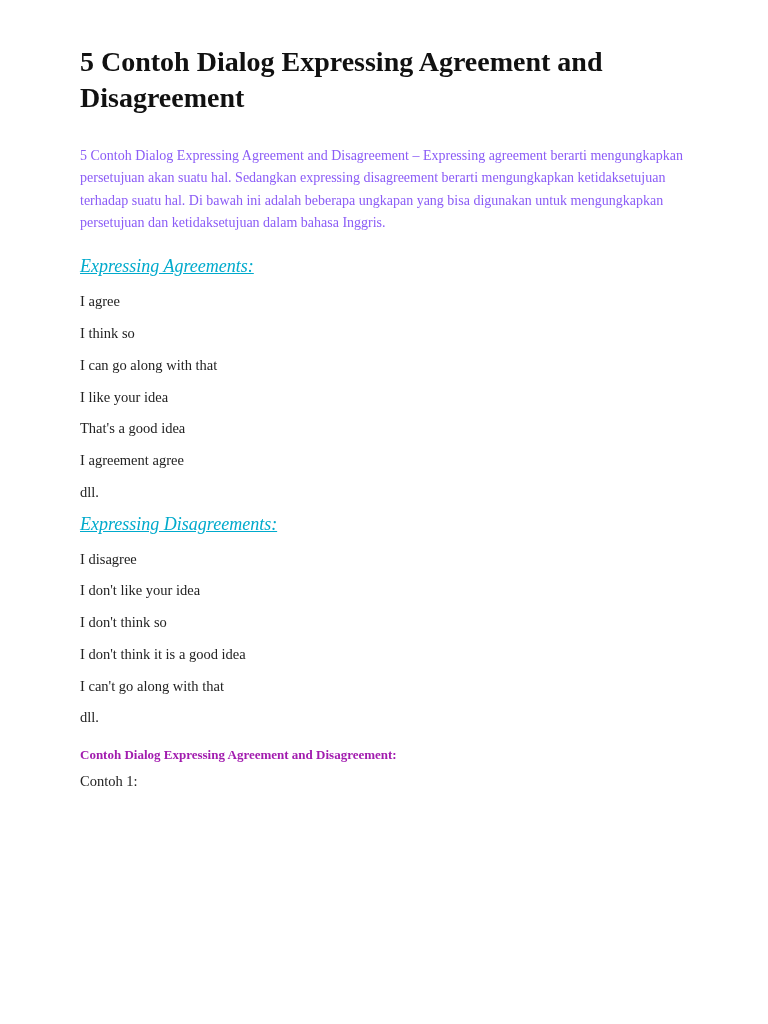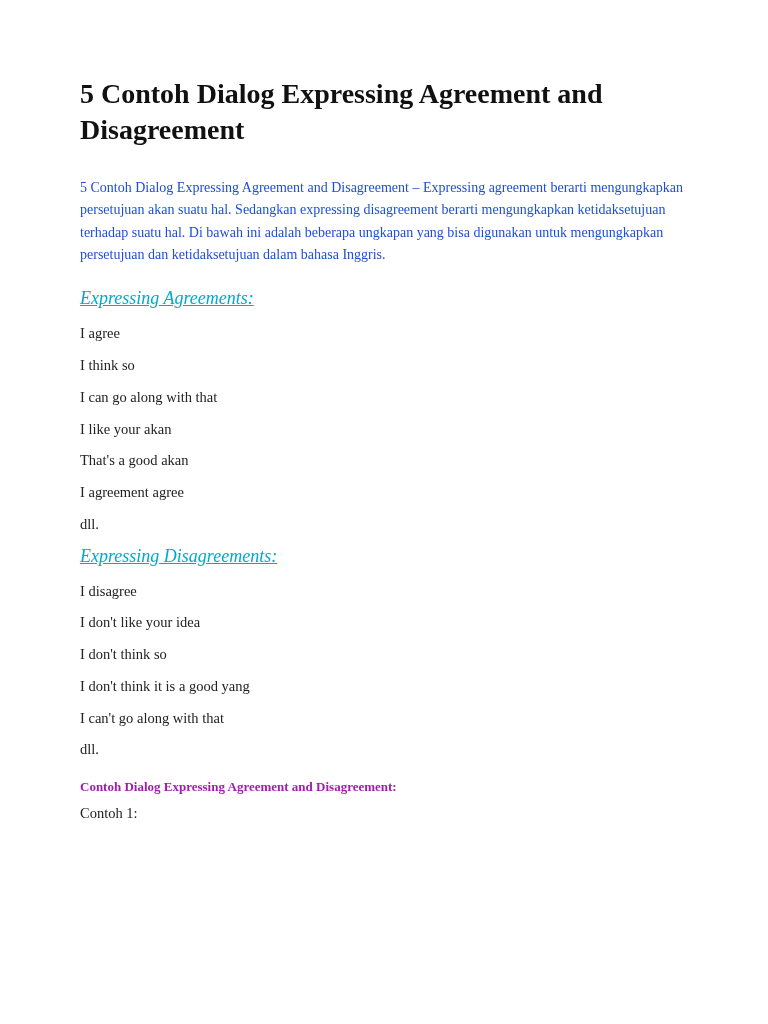--- a/index.html
+++ b/index.html
@@ -11,38 +11,37 @@
     body {
       background: #ffffff;
       font-family: Georgia, 'Times New Roman', serif;
       font-size: 15px;
       color: #222222;
       width: 768px;
       min-height: 1024px;
     }
 
     .page-container {
-      padding: 69px 80px 60px 80px;
+      padding: 44px 80px 60px 80px;
       max-width: 768px;
-      margin-top: 7px;
     }
 
     .main-title {
       font-size: 28px;
       font-weight: bold;
       line-height: 1.3;
       margin-bottom: 28px;
       color: #111111;
     }
 
     .intro-paragraph {
       font-size: 14px;
       line-height: 1.6;
       margin-bottom: 22px;
-      color: #1d4ed8;
+      color: #8b5cf6;
     }
 
     .section-link {
       color: #00aacc;
       font-style: italic;
       text-decoration: underline;
       font-size: 18px;
       display: block;
       margin-bottom: 14px;
       cursor: pointer;
@@ -81,33 +80,33 @@
   <h1 class="main-title">5 Contoh Dialog Expressing Agreement and Disagreement</h1>
 
   <p class="intro-paragraph">5 Contoh Dialog Expressing Agreement and Disagreement – Expressing agreement berarti mengungkapkan persetujuan akan suatu hal. Sedangkan expressing disagreement berarti mengungkapkan ketidaksetujuan terhadap suatu hal. Di bawah ini adalah beberapa ungkapan yang bisa digunakan untuk mengungkapkan persetujuan dan ketidaksetujuan dalam bahasa Inggris.</p>
 
   <a class="section-link">Expressing Agreements:</a>
 
   <div class="section-block">
   <p class="list-item">I agree</p>
       <p class="list-item">I think so</p>
       <p class="list-item">I can go along with that</p>
-      <p class="list-item">I like your akan</p>
-      <p class="list-item">That's a good akan</p>
+      <p class="list-item">I like your idea</p>
+      <p class="list-item">That's a good idea</p>
       <p class="list-item">I agreement agree</p>
       <p class="list-item">dll.</p>
     </div>
 
   <a class="section-link" style="margin-top: 8px;">Expressing Disagreements:</a>
 
   <div class="section-block">
   <p class="list-item">I disagree</p>
       <p class="list-item">I don't like your idea</p>
       <p class="list-item">I don't think so</p>
-      <p class="list-item">I don't think it is a good yang</p>
+      <p class="list-item">I don't think it is a good idea</p>
       <p class="list-item">I can't go along with that</p>
       <p class="list-item">dll.</p>
     </div>
 
   <p class="bottom-section-title">Contoh Dialog Expressing Agreement and Disagreement:</p>
 
   <p class="contoh-label">Contoh 1:</p>
 
 </div>
 

